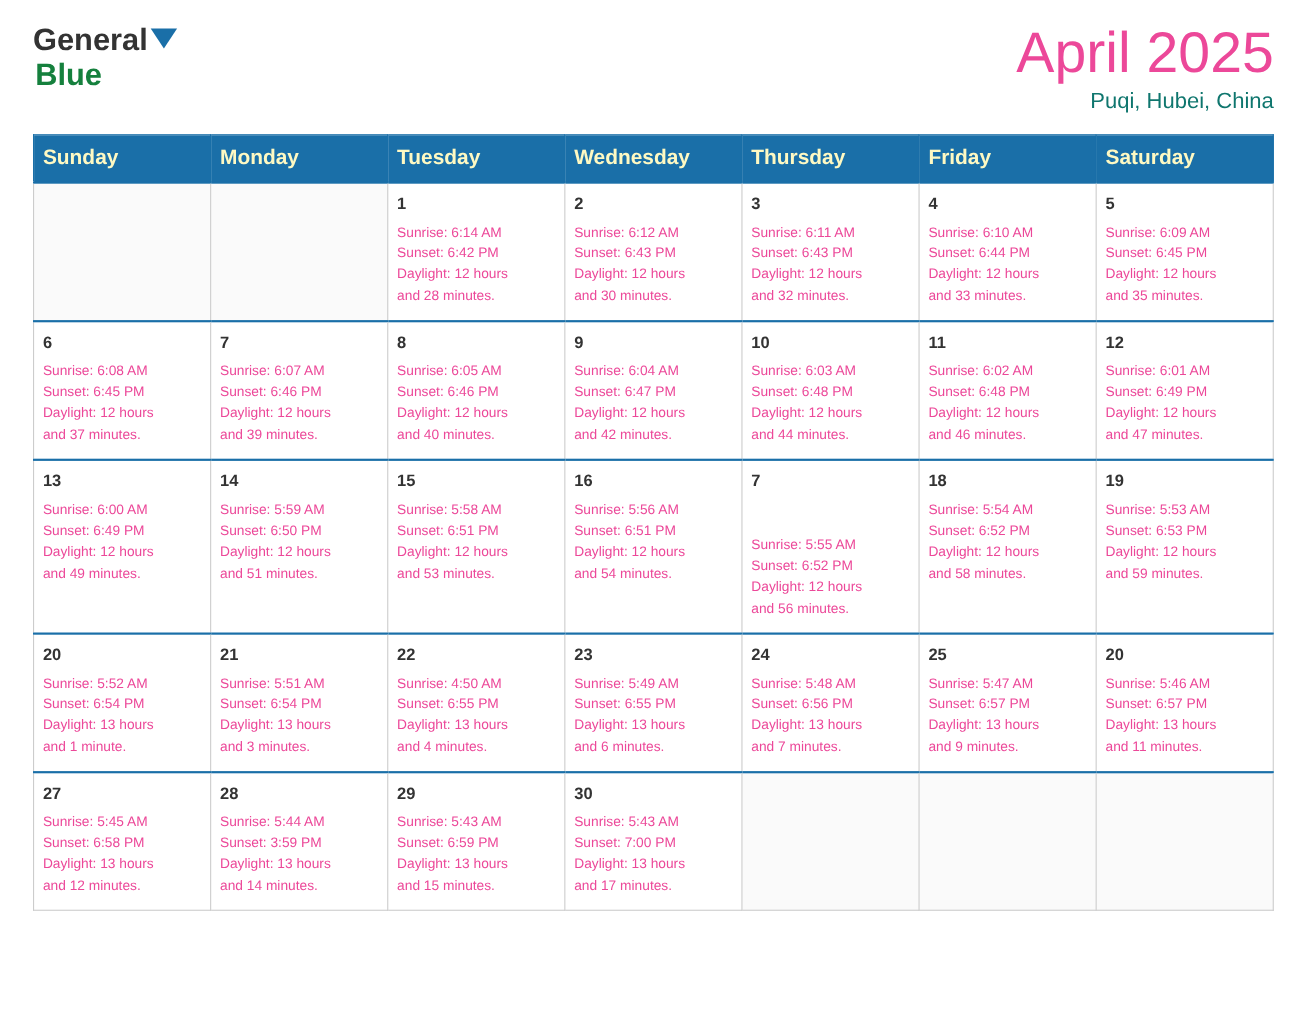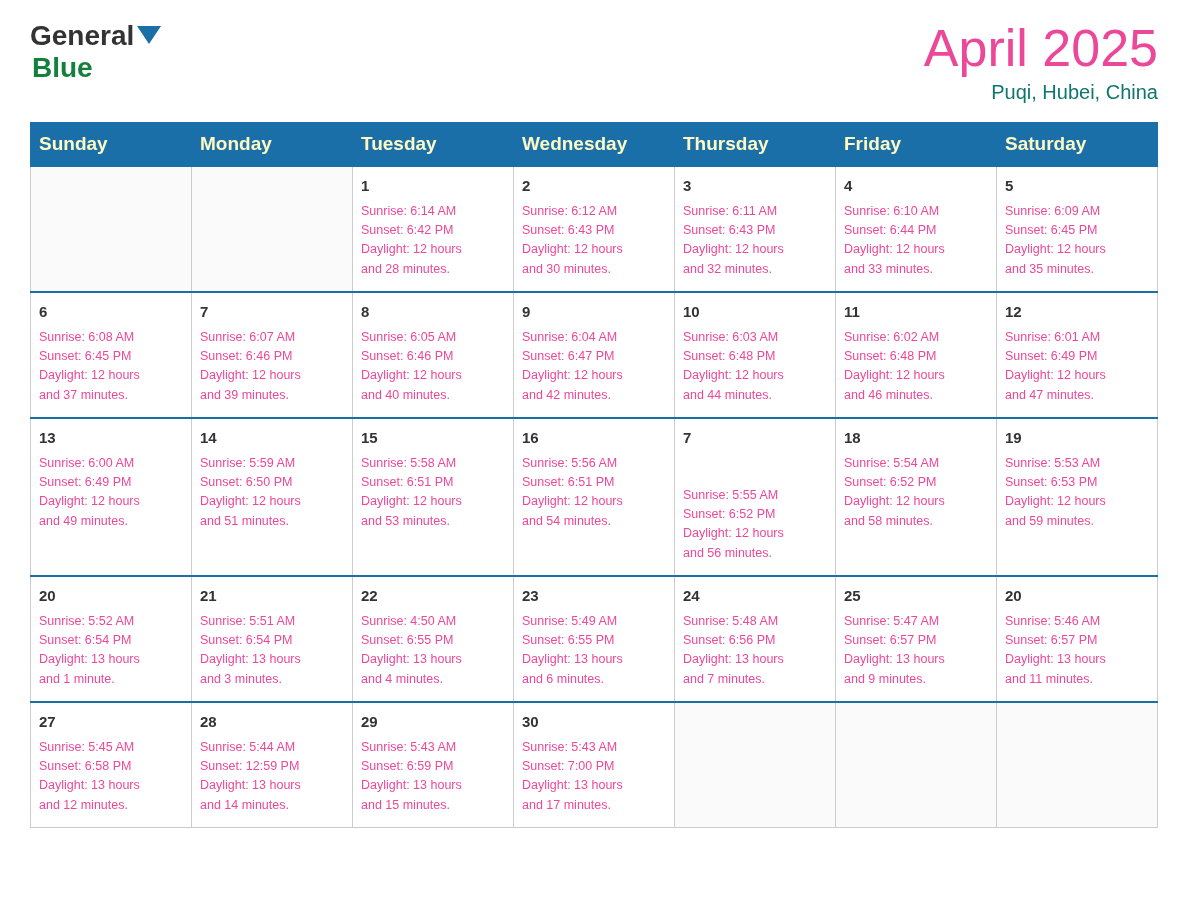--- a/index.html
+++ b/index.html
@@ -331,21 +331,21 @@
         <td>
           <span class="day-number">27</span>
           <div class="day-info" style="white-space: pre-line;">Sunrise: 5:45 AM
 Sunset: 6:58 PM
 Daylight: 13 hours
 and 12 minutes.</div>
         </td>
         <td>
           <span class="day-number">28</span>
           <div class="day-info" style="white-space: pre-line;">Sunrise: 5:44 AM
-Sunset: 12:59 PM
+Sunset: 3:59 PM
 Daylight: 13 hours
 and 14 minutes.</div>
         </td>
         <td>
           <span class="day-number">29</span>
           <div class="day-info" style="white-space: pre-line;">Sunrise: 5:43 AM
 Sunset: 6:59 PM
 Daylight: 13 hours
 and 15 minutes.</div>
         </td>

